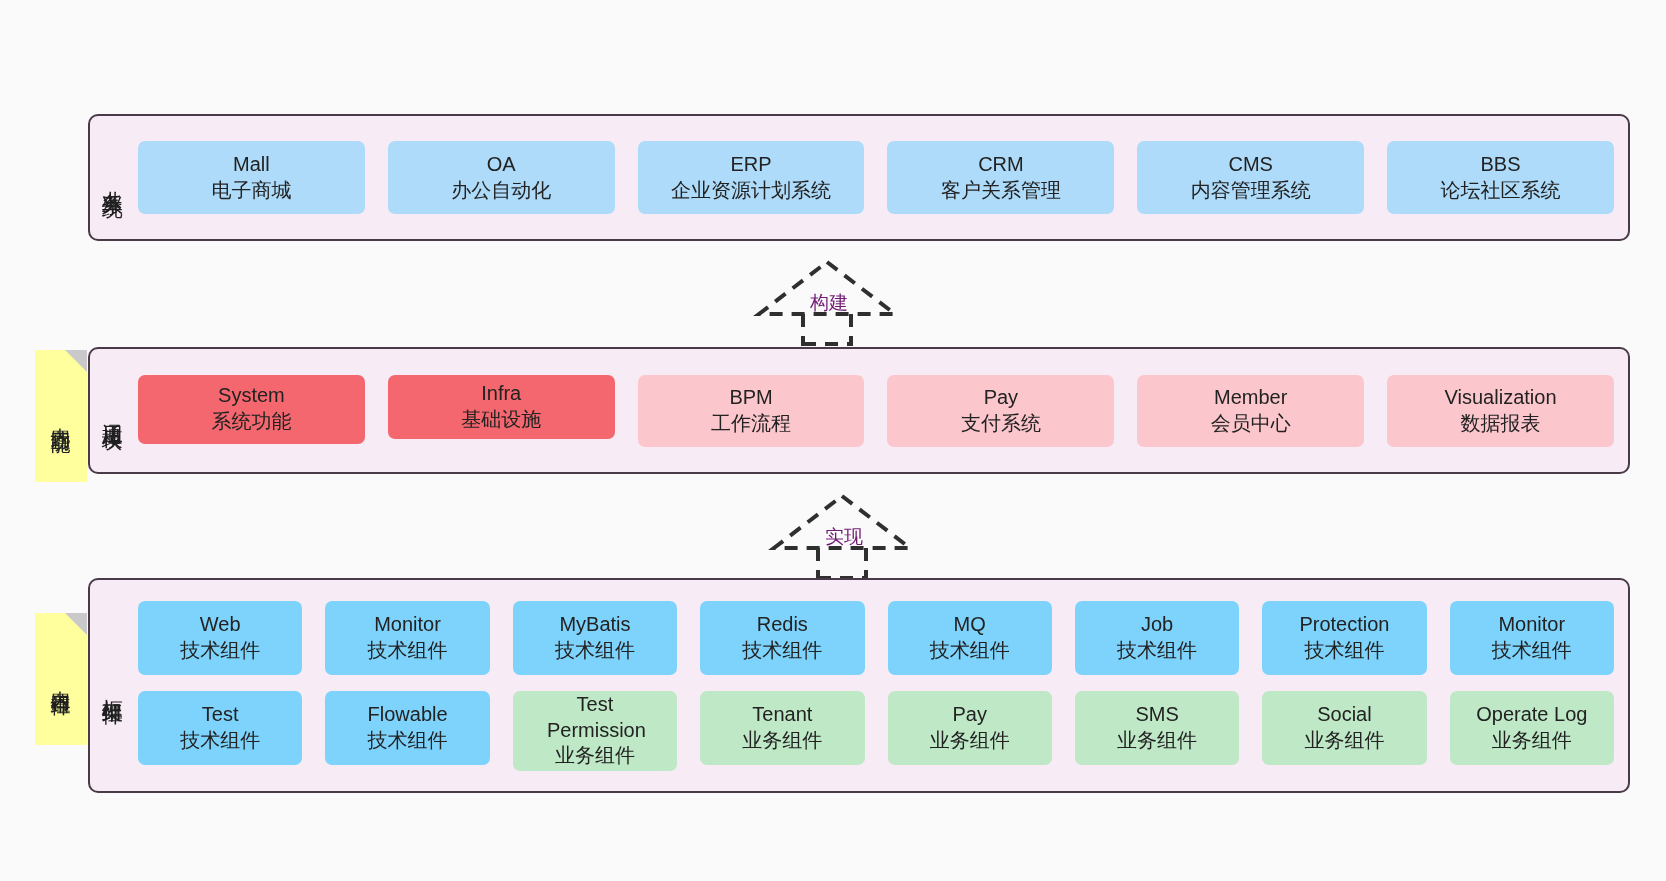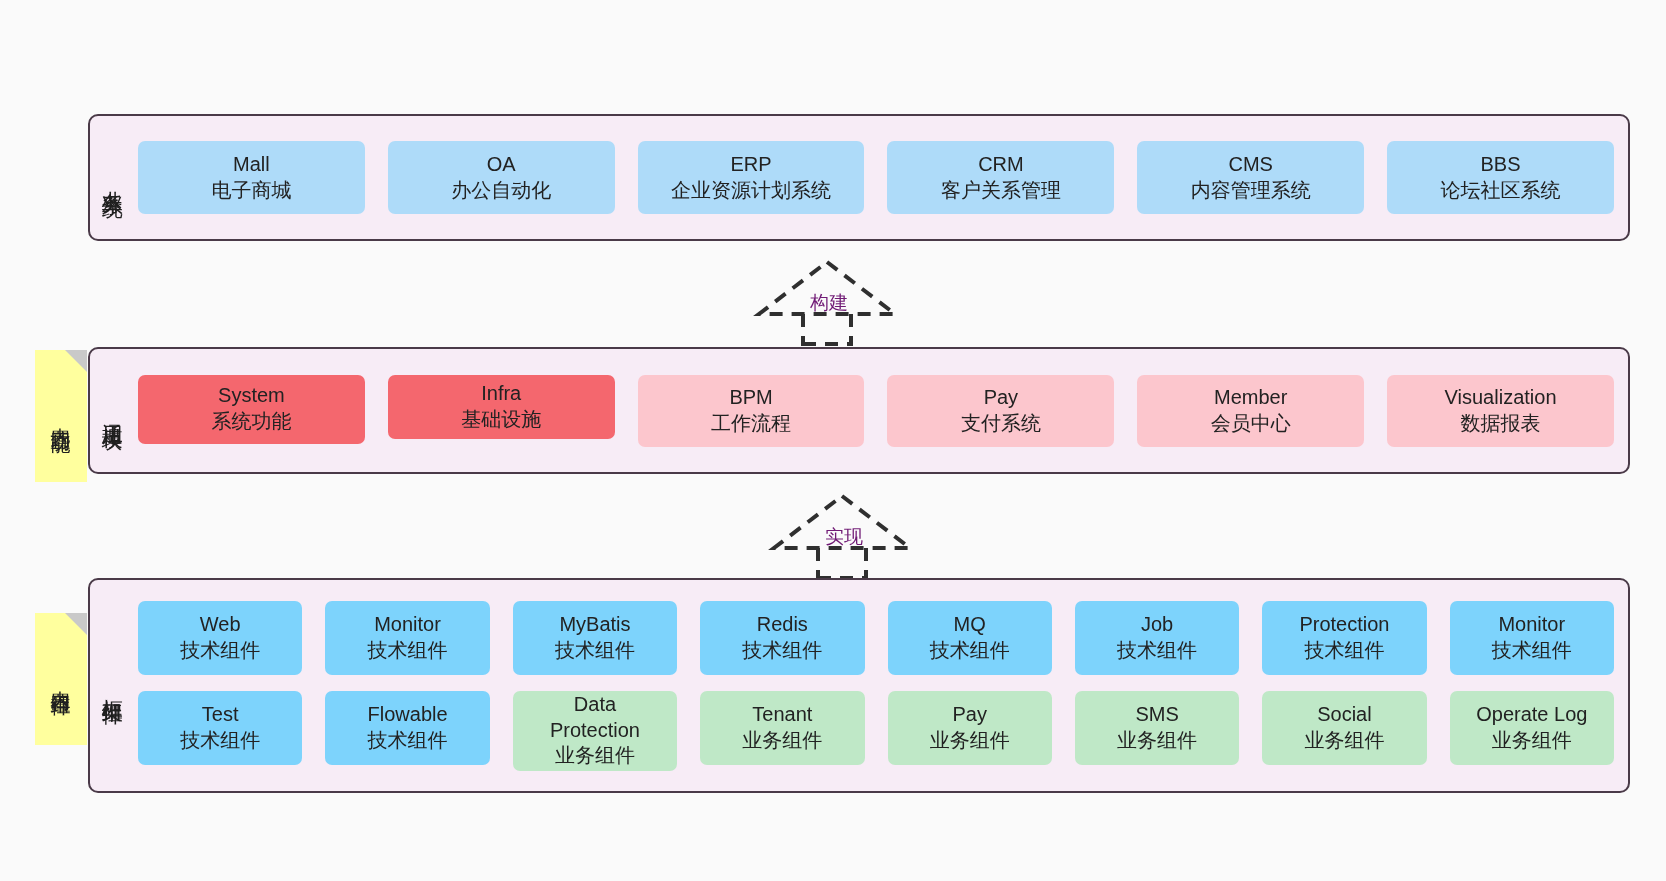--- a/index.html
+++ b/index.html
@@ -251,21 +251,21 @@
       <div class="row">
         <div class="card c-green" style="height:74px;">
           <span class="t1">Test</span>
           <span class="t2">技术组件</span>
         </div>
         <div class="card c-green" style="height:74px;">
           <span class="t1">Flowable</span>
           <span class="t2">技术组件</span>
         </div>
         <div class="card c-lgreen" style="height:80px;">
-          <span class="t1" style="max-width:96px;">Data Protection</span>
+          <span class="t1" style="max-width:96px;">Test Permission</span>
           <span class="t2">业务组件</span>
         </div>
         <div class="card c-lgreen" style="height:74px;">
           <span class="t1">Tenant</span>
           <span class="t2">业务组件</span>
         </div>
         <div class="card c-lgreen" style="height:74px;">
           <span class="t1">Pay</span>
           <span class="t2">业务组件</span>
         </div>

